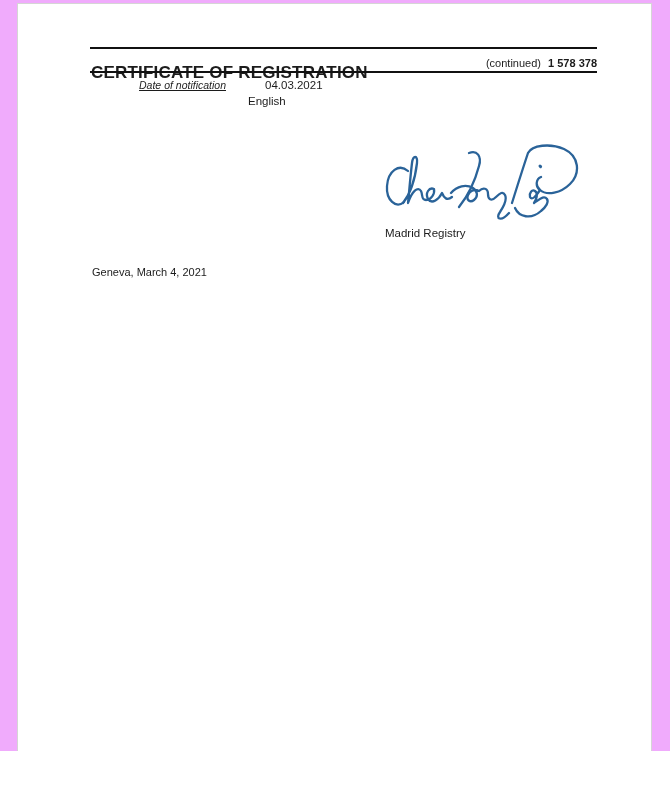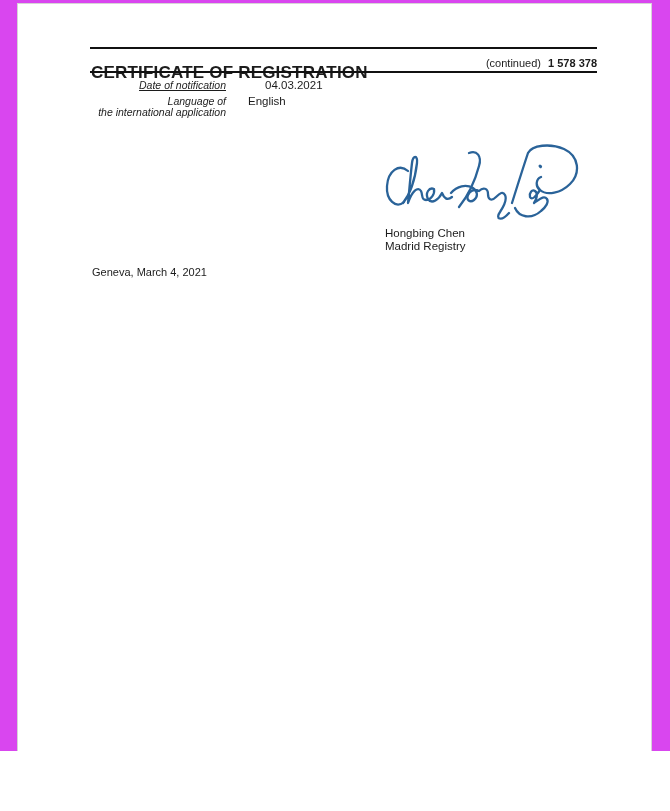--- a/index.html
+++ b/index.html
@@ -6,21 +6,21 @@
     margin: 0;
     padding: 0;
     background: #ffffff;
     font-family: "Liberation Sans", sans-serif;
     color: #1c1c1c;
   }
   .canvas {
     position: relative;
     width: 670px;
     height: 751px;
-    background: #d946ef;
+    background: #f0abfc;
     overflow: hidden;
   }
   .page {
     position: absolute;
     left: 17px;
     top: 3px;
     width: 635px;
     height: 805px;
     background: #ffffff;
     border: 1px solid #d5d5d5;
@@ -116,24 +116,20 @@
     <span class="reg-number">1 578 378</span>
   </div>
 
   <div class="rule rule-bottom"></div>
 
   <div class="field-label label-row1">
     <span>Date of notification</span>
   </div>
   <div class="field-value value-row1">04.03.2021</div>
 
-  <div class="field-label label-row2">
-    <span>Language of</span><br>
-    <span>the international application</span>
-  </div>
   <div class="field-value value-row2">English</div>
 
   <svg class="signature-svg" viewBox="0 0 200 92" aria-hidden="true">
     <g fill="none" stroke-width="2.3" stroke-linecap="round" stroke-linejoin="round" stroke="#2a6399">
 
       <path d="M 25,27 C 16,19 5,27 4,42 C 3,56 13,65 21,58"></path>
       <path d="M 20,59 C 27,50 32,36 34,19 C 35,11 30,11 29,19 C 27,36 26,50 25,59 C 29,47 35,42 38,47 C 40,51 38,56 43,56 C 48,56 52,50 51,45 C 46,43 42,49 45,55 C 49,61 56,55 59,49 C 61,54 64,57 69,53"></path>
 
       <path d="M 86,9 C 94,6 99,12 96,22 C 92,37 84,53 76,63"></path>
 
@@ -141,19 +137,18 @@
 
       <path d="M 129,59 C 134,43 140,24 145,9 C 149,1 167,-1 181,5 C 196,12 198,29 187,40 C 178,49 164,52 157,46 C 152,42 153,35 158,33"></path>
 
       <path d="M 157,46 C 153,52 149,57 147,53 C 146,49 149,45 152,47 C 155,49 154,55 151,59 C 157,55 161,51 164,55 C 166,58 163,63 158,67 C 148,76 136,73 132,64"></path>
 
       <path d="M 157,22 L 157.6,22.6" stroke-width="3"></path>
     </g>
   </svg>
 
   <div class="signer-block">
-    <div>Hongbing Chen</div>
     <div>Madrid Registry</div>
   </div>
 
   <div class="place-date">Geneva, March 4, 2021</div>
 
 </div>
 
 </body></html>

